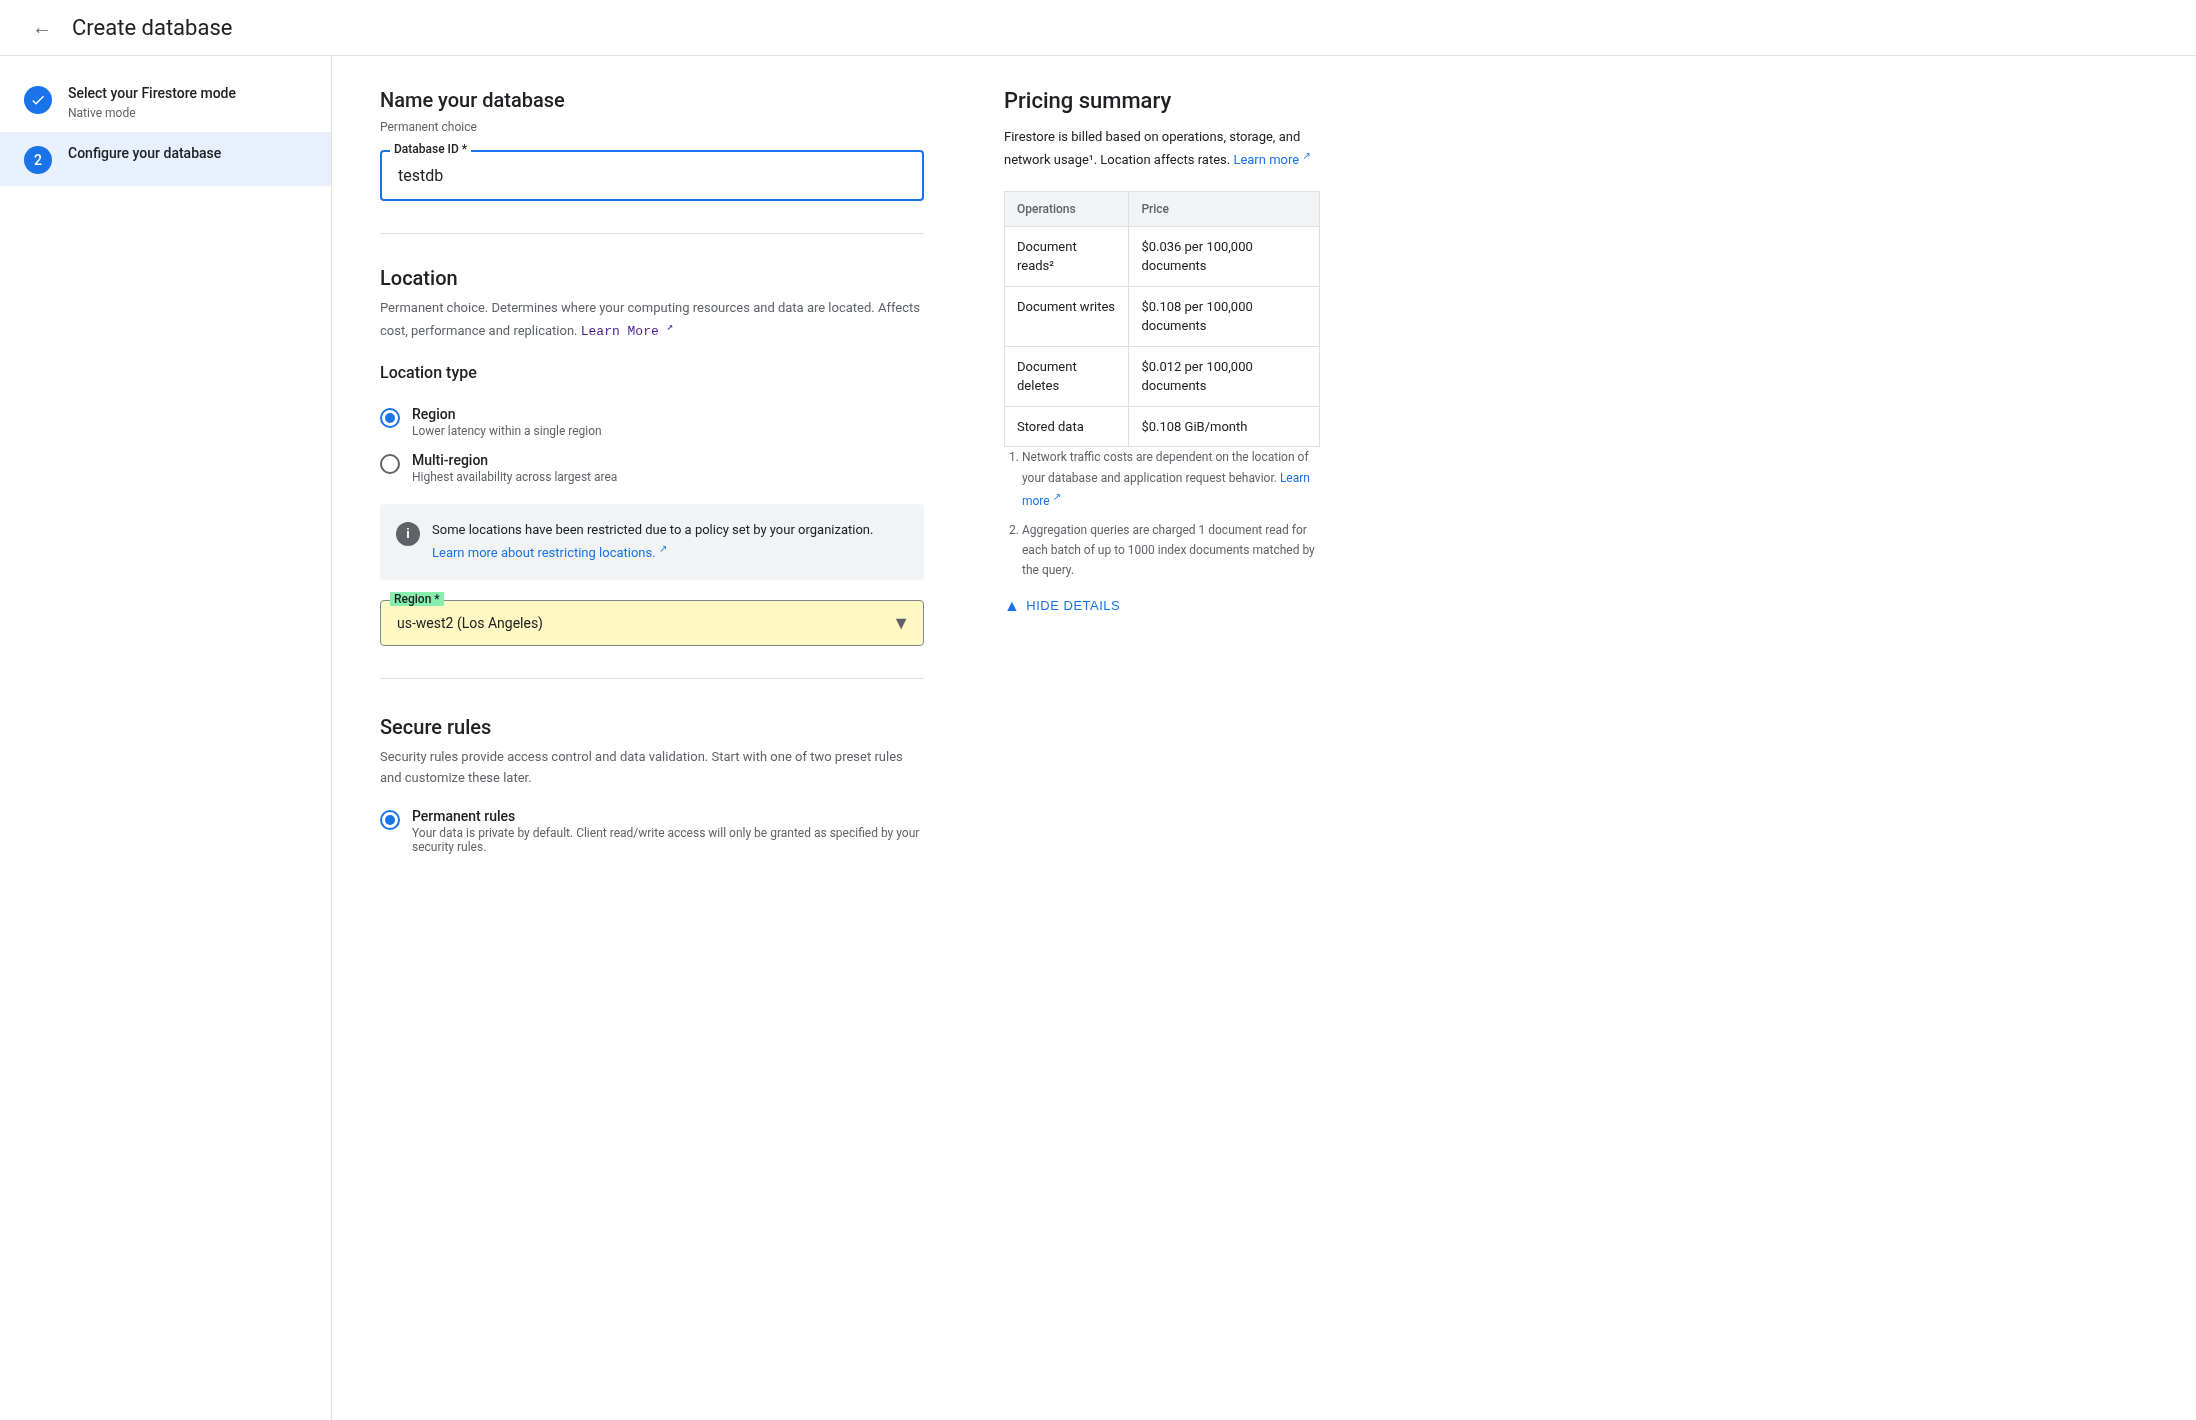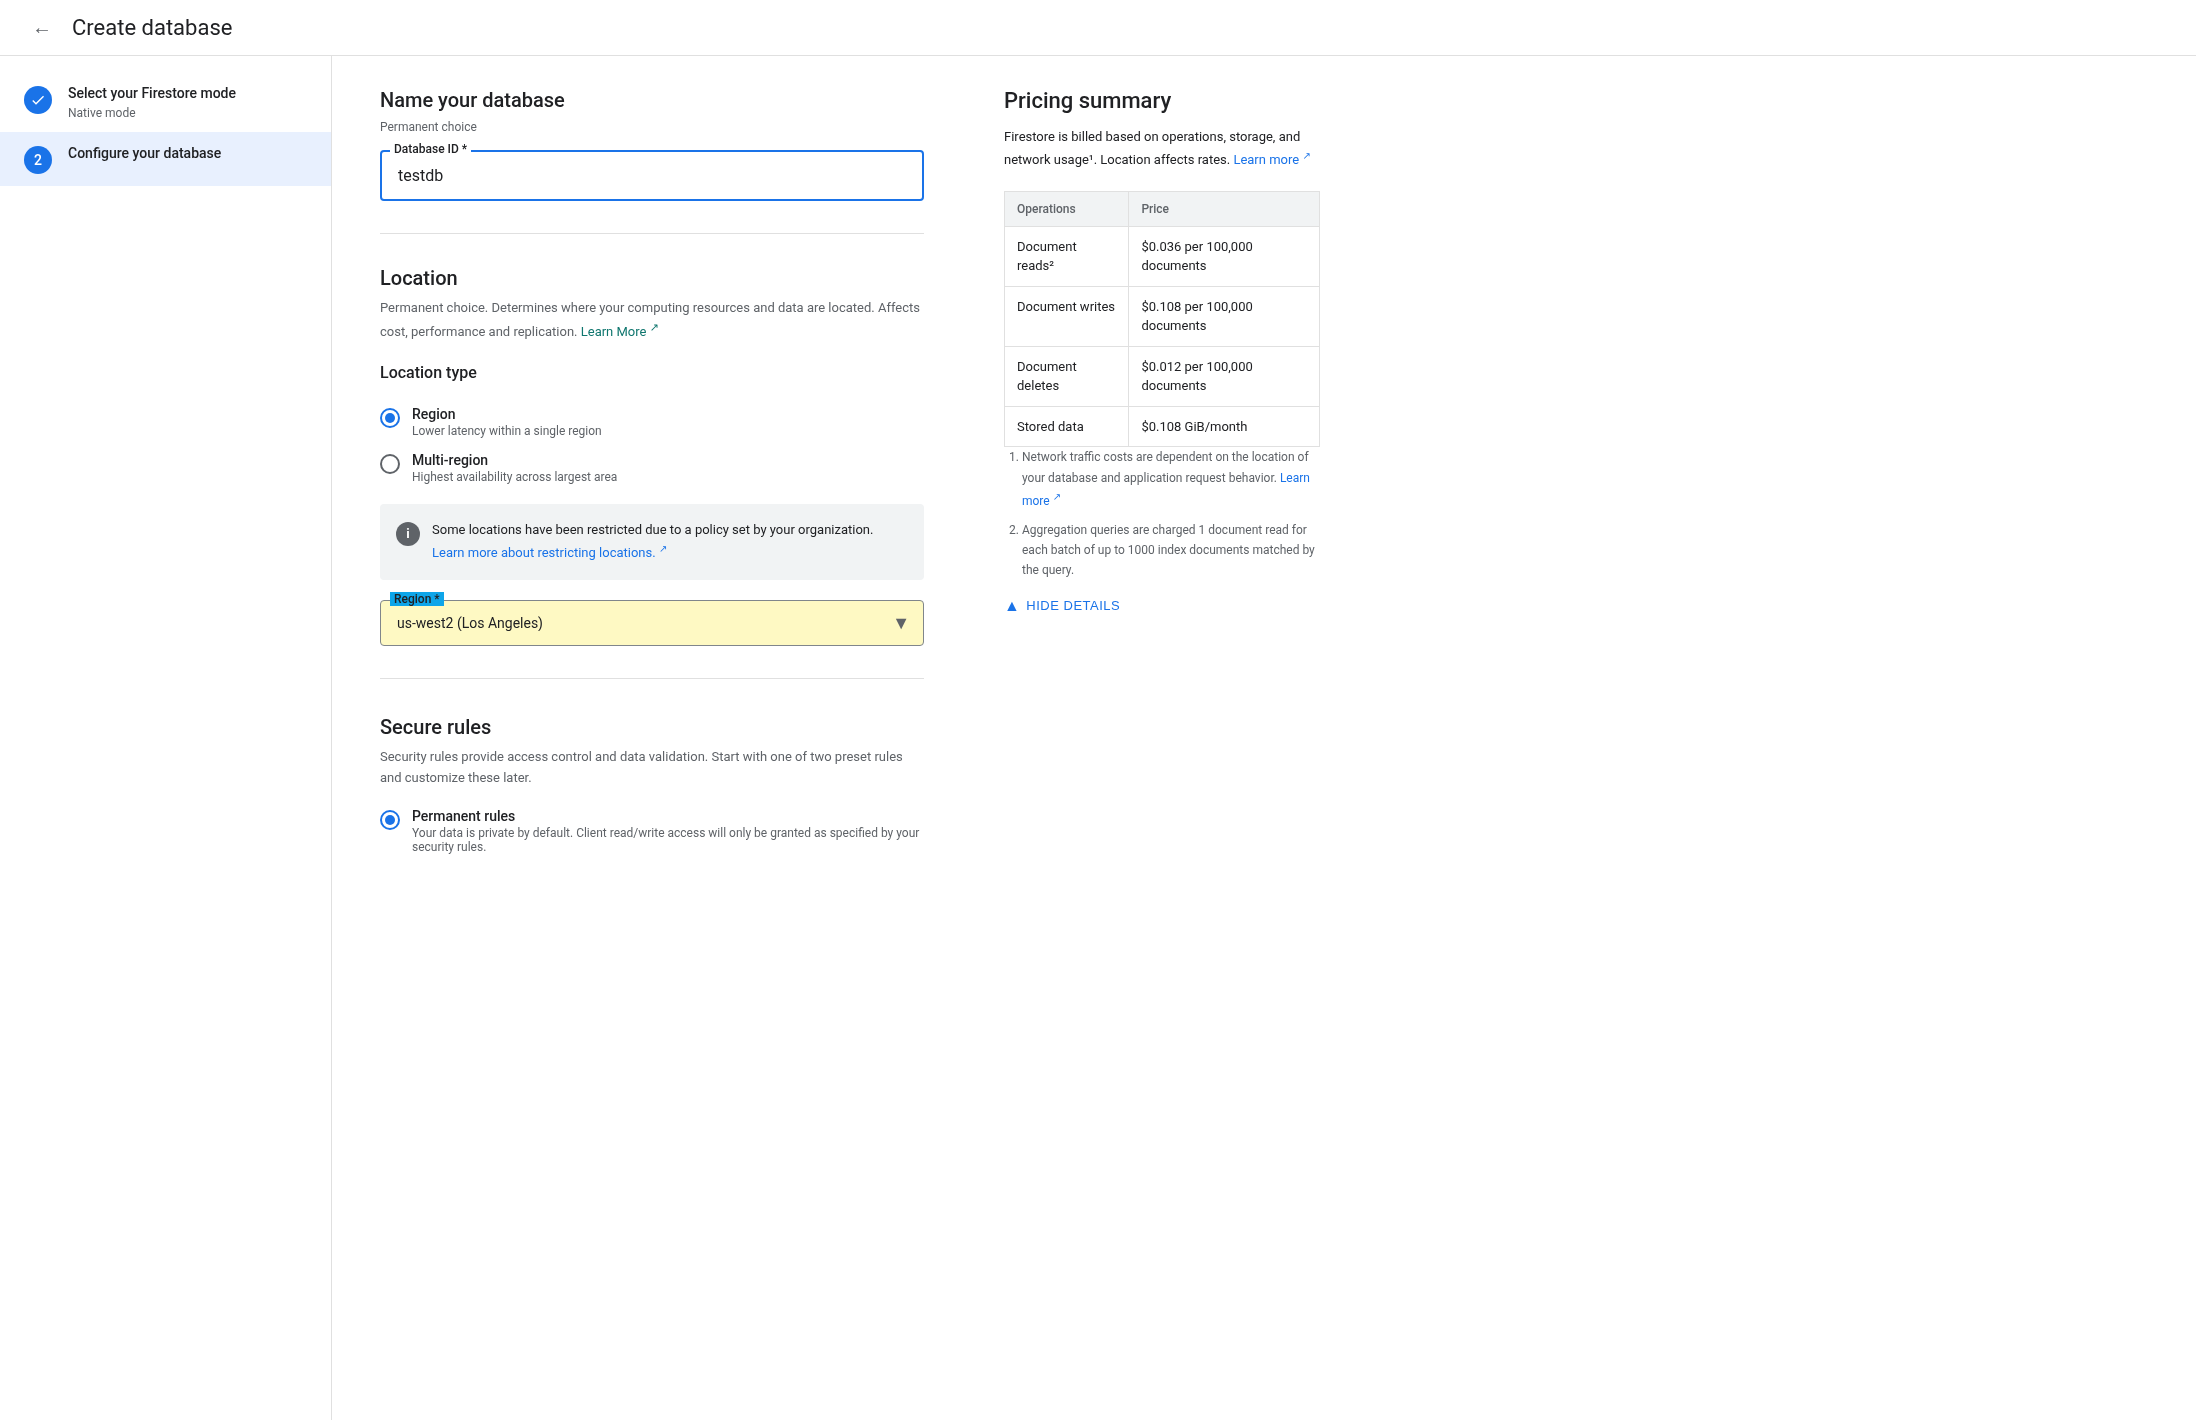--- a/index.html
+++ b/index.html
@@ -150,22 +150,23 @@
       margin-top: 24px;
       margin-bottom: 24px;
     }
     .location-desc {
       font-size: 13px;
       color: #5f6368;
       line-height: 1.6;
       margin-bottom: 20px;
     }
     .location-desc a {
-      color: #0f766e;
+      color: #4c1d95;
       text-decoration: none;
+      font-family: Liberation Mono, monospace;
     }
     .location-type-title {
       font-size: 16px;
       font-weight: 500;
       margin-bottom: 24px;
     }
     
     .radio-option {
       display: flex;
       align-items: flex-start;
@@ -239,21 +240,21 @@
     }
     
     .select-wrapper {
       position: relative;
       margin-top: 20px;
     }
     .select-label {
       position: absolute;
       top: -8px;
       left: 10px;
-      background: #0ea5e9;
+      background: #86efac;
       padding: 0 4px;
       font-size: 12px;
       font-weight: 500;
       color: #202124;
       z-index: 1;
     }
     .select-field {
       width: 100%;
       padding: 14px 40px 14px 16px;
       border: 1px solid #80868b;

